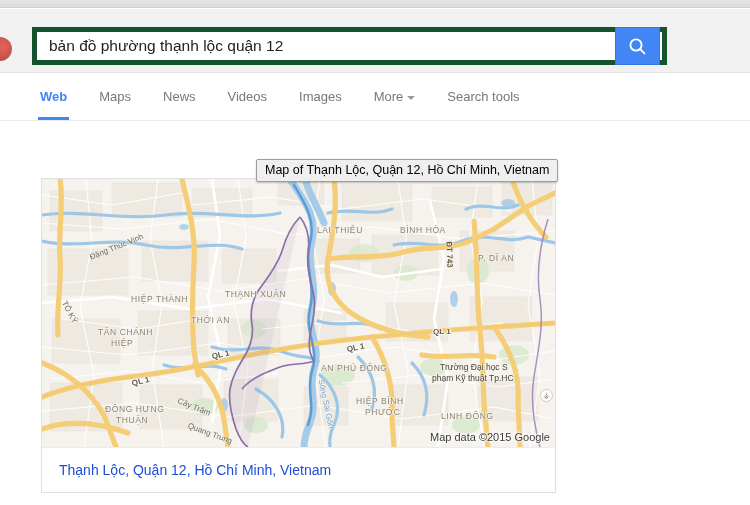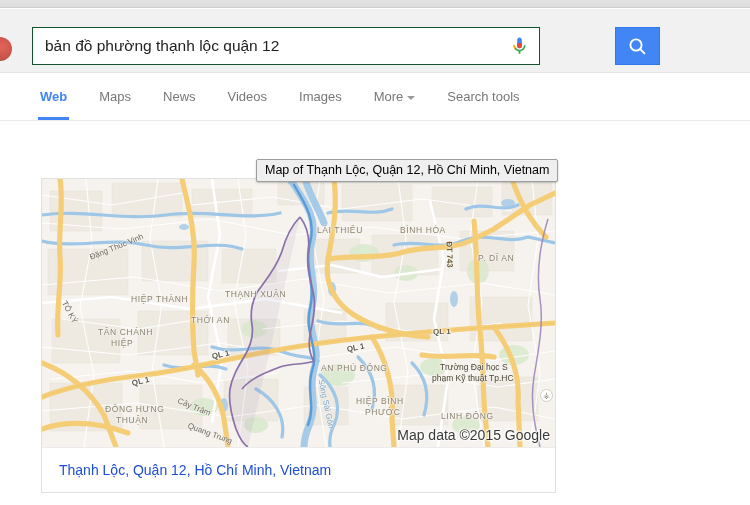--- a/index.html
+++ b/index.html
@@ -24,22 +24,22 @@
     position:absolute; left:0; top:9px; width:750px; height:64px;
     background:#f1f1f1; border-bottom:1px solid #e4e4e4;
   }
   .logo-partial {
     position:absolute; left:-12px; top:28px; width:24px; height:24px;
     border-radius:50%;
     background: radial-gradient(circle at 60% 40%, #e04a3f 0%, #c0392b 55%, #7d2b22 100%);
     opacity:.85;
   }
   .searchbox {
-    position:absolute; left:32px; top:18px; width:508px; height:38px;
-    background:#fff; border:1px solid #14532d;
+    position:absolute; left:32px; top:18px; width:635px; height:38px;
+    background:#fff; border:5px solid #14532d;
     display:flex; align-items:center;
   }
   .search-input {
     flex:1; border:0; outline:0; height:36px;
     font-size:15.5px; color:#222; padding:0 12px;
     font-family:"Liberation Sans", sans-serif; background:transparent;
   }
   .mic-btn {
     width:40px; height:36px; display:flex; align-items:center; justify-content:center;
     cursor:pointer; background:transparent; border:0;
@@ -116,21 +116,21 @@
     font-size:8px; color:#7fa8cc;
     text-shadow: 0 0 2px #f6f3ee, 0 0 2px #f6f3ee;
   }
   .lbl-poi {
     font-size:8.5px; color:#4a4438; text-align:center;
     text-shadow: 0 0 2px #f6f3ee, 0 0 3px #f6f3ee, 1px 0 2px #f6f3ee, -1px 0 2px #f6f3ee;
   }
 
   .attribution {
     position:absolute; right:5px; bottom:4px;
-    font-size:14px; color:#3a3a3a;
+    font-size:11px; color:#3a3a3a;
     text-shadow: 0 0 2px #fff, 0 0 3px #fff, 1px 1px 2px #fff, -1px -1px 2px #fff;
   }
 
   .poi-marker {
     position:absolute; width:13px; height:13px; border-radius:50%;
     background:#fff; border:1px solid #d2cec4;
     display:flex; align-items:center; justify-content:center;
     font-size:8px; color:#8a8372;
   }
 

